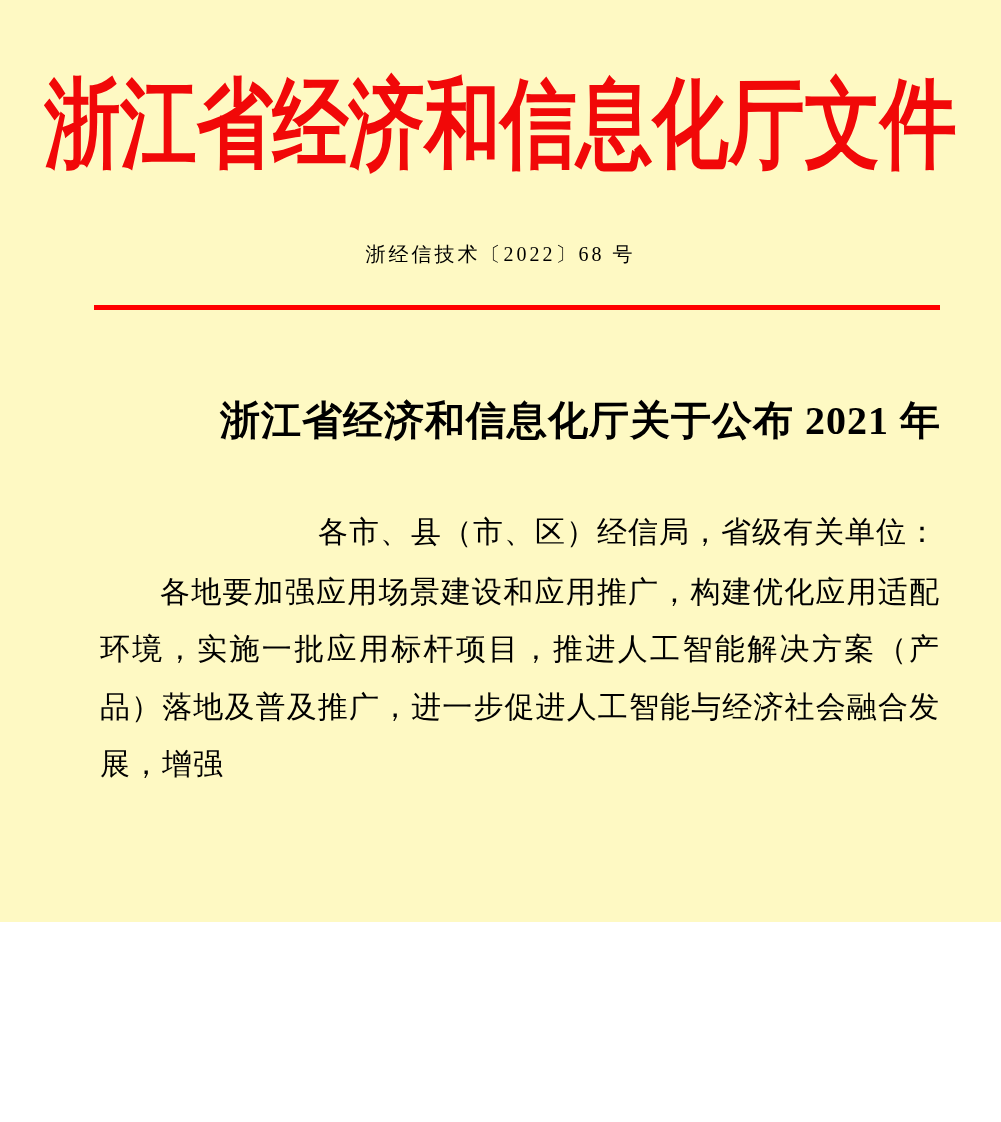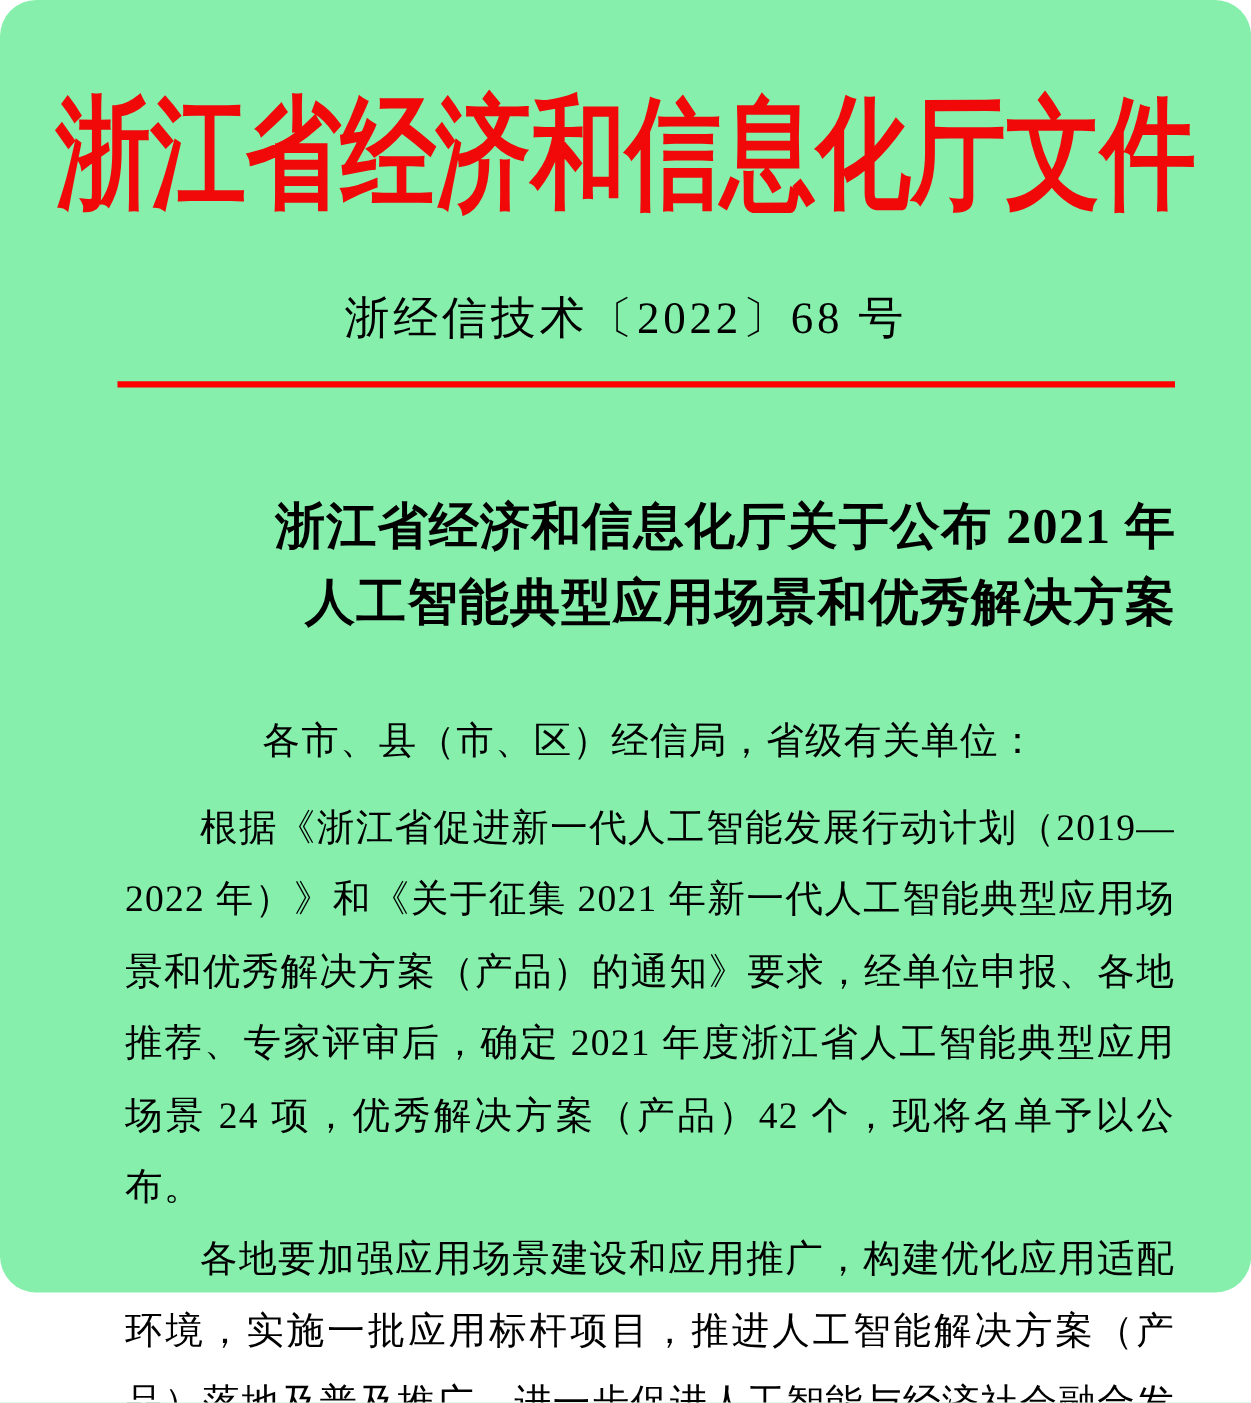--- a/index.html
+++ b/index.html
@@ -9,45 +9,44 @@
   }
   body {
     width: 1001px;
     height: 1122px;
     overflow: hidden;
     font-family: "Liberation Serif", "DejaVu Serif", serif;
     color: #000000;
   }
   .page {
     width: 1001px;
-    height: 1034px;
-    background: #86efac;
+    height: 922px;
+    background: #fef9c3;
     position: relative;
-    border-radius: 29px;
   }
   
   .banner {
     margin: 0;
     padding-top: 58px;
     height: 112px;
     line-height: 100px;
     text-align: center;
     font-size: 76px;
     font-weight: bold;
     white-space: nowrap;
     color: var(--banner-red, #f10808);
     transform: scaleY(1.28);
     transform-origin: 50% 30%;
     letter-spacing: 0px;
   }
   
   .doc-number {
     margin-top: 66px;
     text-align: center;
-    font-size: 36px;
+    font-size: 20px;
     line-height: 36px;
     letter-spacing: 3px;
     color: #000000;
   }
   
   .divider {
     border: none;
     height: 5px;
     background: var(--divider-red, #ff0000);
     margin: 33px 61px 0 94px;
@@ -63,44 +62,42 @@
   }
   .title-line { display: block; }
   
   .content {
     margin: 52px 61px 0 100px;
     font-size: 30px;
     line-height: 57.5px;
     letter-spacing: 1px;
   }
   .salutation {
-    margin: 12px;
-    text-align: center;
+    margin: 2px;
+    text-align: right;
   }
   .para {
     margin: 0;
     text-indent: 2em;
     text-align: justify;
   }
 </style>
 </head>
 <body>
 
 <div class="page">
 
   <header class="banner">浙江省经济和信息化厅文件</header>
 
   <div class="doc-number">浙经信技术〔2022〕68 号</div>
 
   <hr class="divider">
 
   <h1 class="title">
     <span class="title-line">浙江省经济和信息化厅关于公布 2021 年</span>
-    <span class="title-line">人工智能典型应用场景和优秀解决方案</span>
   </h1>
 
   <div class="content">
     <p class="salutation">各市、县（市、区）经信局，省级有关单位：</p>
-    <p class="para">根据《浙江省促进新一代人工智能发展行动计划（2019—2022 年）》和《关于征集 2021 年新一代人工智能典型应用场景和优秀解决方案（产品）的通知》要求，经单位申报、各地推荐、专家评审后，确定 2021 年度浙江省人工智能典型应用场景 24 项，优秀解决方案（产品）42 个，现将名单予以公布。</p>
     <p class="para">各地要加强应用场景建设和应用推广，构建优化应用适配环境，实施一批应用标杆项目，推进人工智能解决方案（产品）落地及普及推广，进一步促进人工智能与经济社会融合发展，增强</p>
   </div>
 
 </div>
 
 </body></html>

